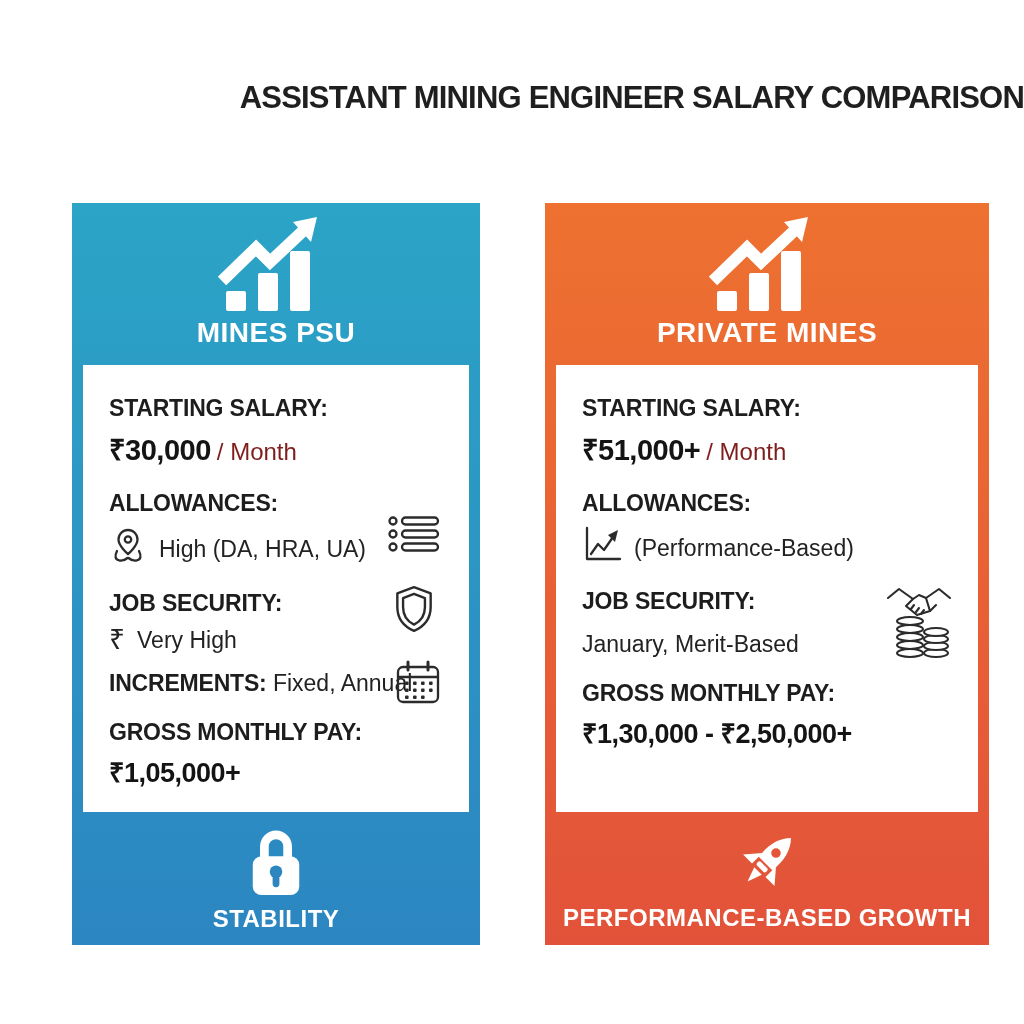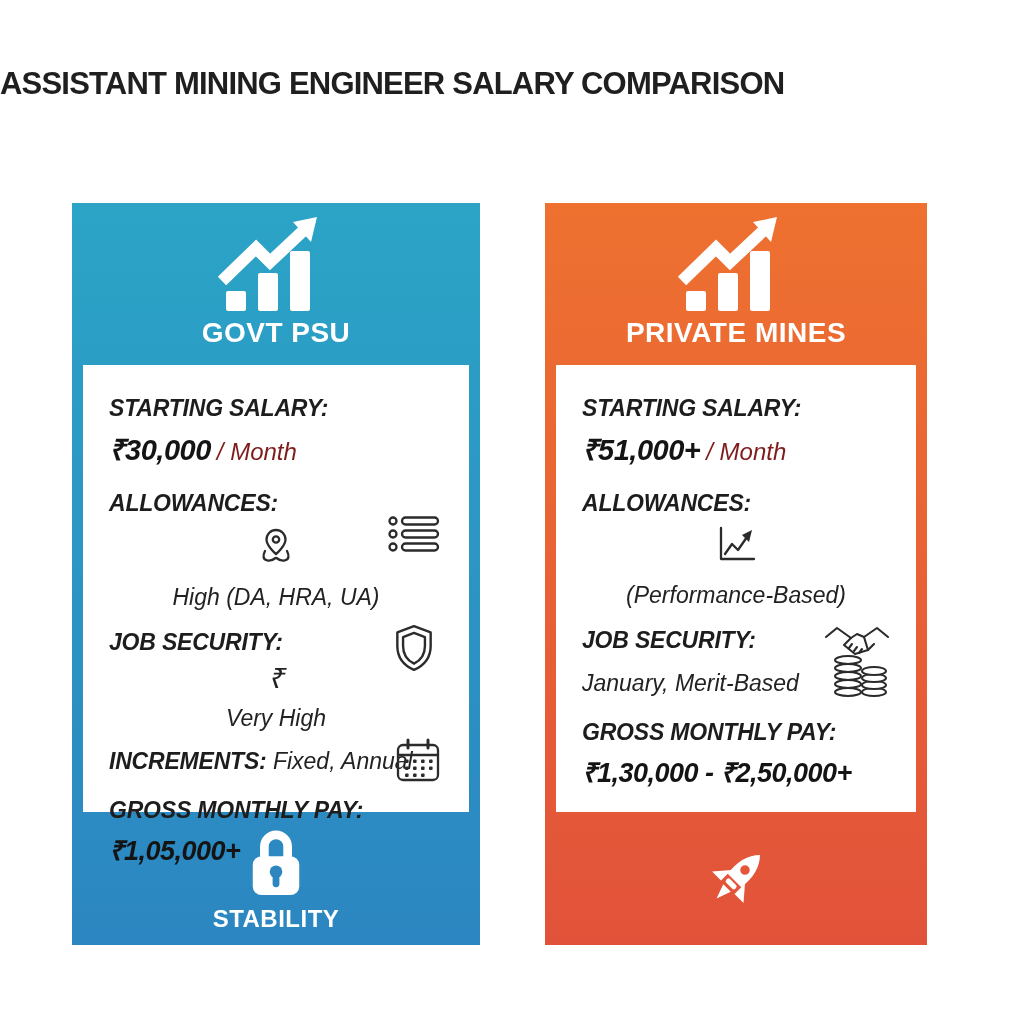--- a/index.html
+++ b/index.html
@@ -5,49 +5,49 @@
   * { margin:0; padding:0; box-sizing:border-box; }
   html,body { width:1024px; height:1024px; }
   body {
     background:#ffffff;
     font-family:"Liberation Sans", sans-serif;
     position:relative;
     overflow:hidden;
   }
 
   
-  .page-header { position:absolute; top:66px; left:0; width:1024px; text-align:left; }
+  .page-header { position:absolute; top:80px; left:0; width:1024px; text-align:right; }
   .page-title {
     font-size:31px; font-weight:800; letter-spacing:-0.8px;
     color:#1f1f1f;
   }
   .page-subtitle { margin-top:10px; font-size:24px; font-weight:400; color:#2d2d2d; }
 
   
   .card { position:absolute; top:203px; height:742px; }
   .card-left  { left:72px;  width:408px; }
-  .card-right { left:545px; width:382px; }
+  .card-right { left:545px; width:444px; }
 
   .card-header { position:absolute; top:0; left:0; right:0; height:162px; text-align:center; }
   .card-header svg { display:block; margin:14px auto 0; }
   .card-title {
     margin-top:4px; font-size:28px; font-weight:700; color:#ffffff; letter-spacing:0.5px;
   }
 
   .panel {
     position:absolute; left:11px; right:11px; top:162px; bottom:133px;
-    background:#ffffff; padding:30px 26px 0 26px;font-style:italic;
+    background:#ffffff; padding:30px 26px 0 26px;
   }
 
   .group { position:relative; }
   .label { font-size:23px; font-weight:700; color:#1d1d1d; letter-spacing:-0.2px; }
   .amount-line { margin-top:7px; font-size:23px; color:#2a2a2a; }
   .amount { font-size:29px; font-weight:800; color:#141414; letter-spacing:-0.5px; }
   .suffix { font-size:24px; color:#7f1d1d; margin-left:6px; }
-  .icon-row { margin-top:9px; display:flex; align-items:center; gap:12px; font-size:23px; color:#222;flex-direction:column; }
+  .icon-row { margin-top:9px; display:flex; align-items:center; gap:12px; font-size:23px; color:#222; }
   .inline-pair { font-size:23px; color:#222; }
   .inline-pair .label { display:inline; }
   .money { margin-top:7px; font-size:27px; font-weight:800; color:#141414; letter-spacing:-0.5px; }
   .rupee-glyph { font-size:28px; font-weight:500; color:#222; line-height:1; }
   .right-icon { position:absolute; }
 
   .mb-lg { margin-bottom:22px; }
   .mb-md { margin-bottom:18px; }
   .mb-sm { margin-bottom:16px; }
 
@@ -76,21 +76,21 @@
       <svg width="118" height="96" viewBox="0 0 116 96">
         <g fill="#ffffff">
           <rect x="8" y="74" width="20" height="20" rx="2"></rect>
           <rect x="40" y="56" width="20" height="38" rx="2"></rect>
           <rect x="72" y="34" width="20" height="60" rx="2"></rect>
         </g>
         <path d="M4,64 L38,31 L52,45 L86,13" stroke="#ffffff" stroke-width="12" fill="none"></path>
         <polygon points="99,0 93,25 75,5" fill="#ffffff"></polygon>
       </svg>
     </span>
-    <div class="card-title">GOVT PSU</div>
+    <div class="card-title">MINES PSU</div>
   </div>
 
   <div class="panel">
 
     <div class="group mb-lg">
       <div class="label">STARTING SALARY:</div>
       <div class="amount-line">
         <span class="amount">₹30,000</span><span class="suffix">/ Month</span>
       </div>
     </div>
@@ -271,14 +271,15 @@
         <g transform="rotate(45 34 34)" fill="#ffffff">
           <path d="M34,2 C42,10 45,22 43,36 L25,36 C23,22 26,10 34,2 Z"></path>
           <path d="M25,31 L13,45 L25,45 Z"></path>
           <path d="M43,31 L55,45 L43,45 Z"></path>
           <rect x="28" y="38" width="12" height="5" rx="2"></rect>
           <path d="M29,46 L34,60 L39,46 Z"></path>
         </g>
         <circle cx="34" cy="22" r="5.5" transform="rotate(45 34 34)" fill="#e4553a" stroke="#ffffff" stroke-width="2"></circle>
       </svg>
     </span>
+    <div class="footer-label">PERFORMANCE-BASED GROWTH</div>
   </div>
 </div>
 
 </body></html>

